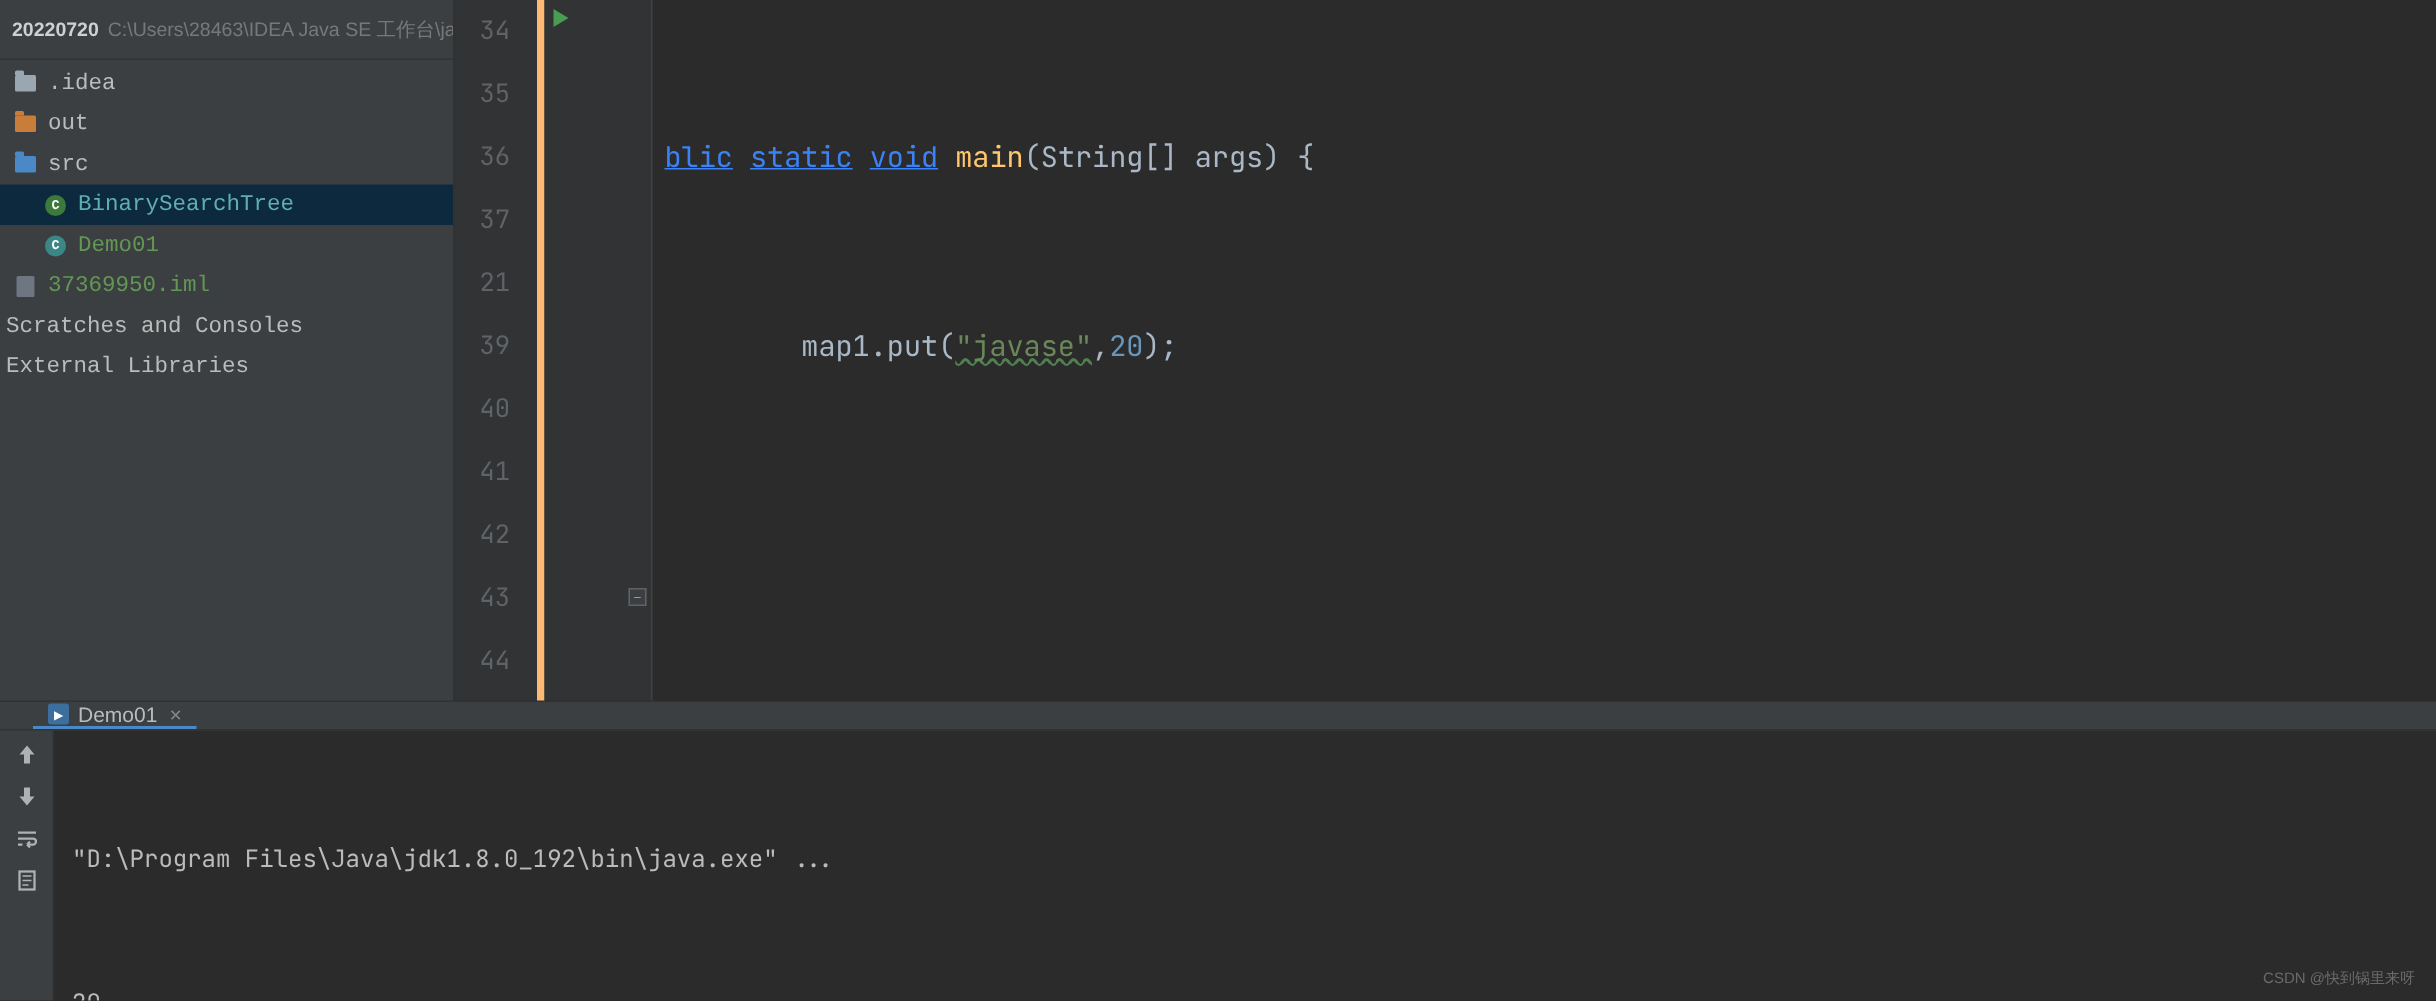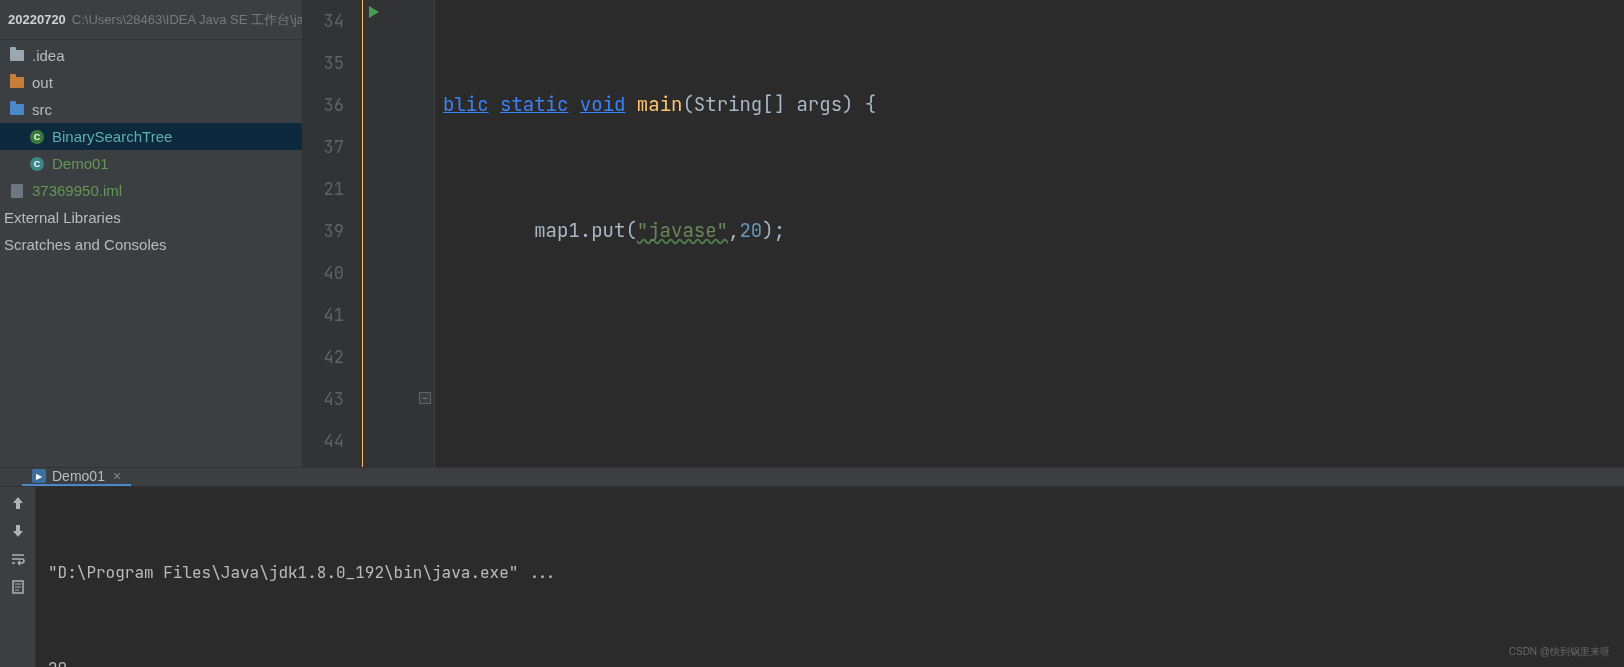--- a/index.html
+++ b/index.html
@@ -25,21 +25,21 @@
       display: flex;
       align-items: center;
       padding: 0 8px;
       font-size: 13px;
       border-bottom: 1px solid #323232;
       white-space: nowrap;
       overflow: hidden;
     }
     .breadcrumb-project { color: #d0d0d0; font-weight: bold; margin-right: 6px; }
     .breadcrumb-path { color: #787878; }
-    .tree { padding-top: 2px; }
+    .tree { padding-top: 2px; font-family: Liberation Mono, monospace; }
     .tree-item {
       display: flex;
       align-items: center;
       height: 27px;
       padding-left: 8px;
       font-size: 15px;
       cursor: pointer;
     }
     .tree-item.indent1 { padding-left: 28px; }
     .tree-item.selected { background: #0d293e; }
@@ -61,21 +61,21 @@
     .editor-area { flex: 1; display: flex; background: #2b2b2b; }
     .gutter {
       width: 60px;
       background: #313335;
       text-align: right;
       padding-right: 18px;
       color: #606366;
       font-family: 'JetBrains Mono', 'Consolas', monospace;
       font-size: 17px;
       line-height: 42px;
-      border-right: 1px solid #fdba74;
+      border-right: 5px solid #fdba74;
       position: relative;
     }
     .gutter-extra {
       width: 72px;
       background: #313335;
       border-right: 1px solid #414141;
       position: relative;
     }
     .run-marker {
       position: absolute;
@@ -208,24 +208,24 @@
           </span>
         <span class="tree-label green">Demo01</span>
       </div>
       <div class="tree-item">
         <span class="tree-icon">
             <span class="iml-icon"></span>
           </span>
         <span class="tree-label green">37369950.iml</span>
       </div>
       <div class="root-item">
+        <span>Scratches and Consoles</span>
+      </div>
+      <div class="root-item">
         <span>External Libraries</span>
-      </div>
-      <div class="root-item">
-        <span>Scratches and Consoles</span>
       </div>
     </div>
   </div>
 
   <div class="editor-area">
     <div class="gutter">
       <div>34</div>
       <div>35</div>
       <div>36</div>
       <div>37</div>

